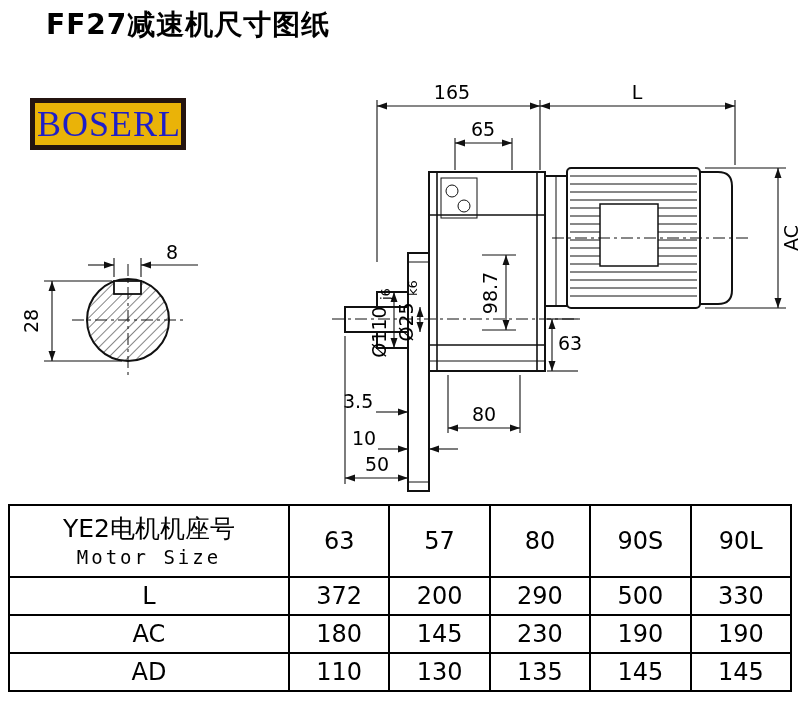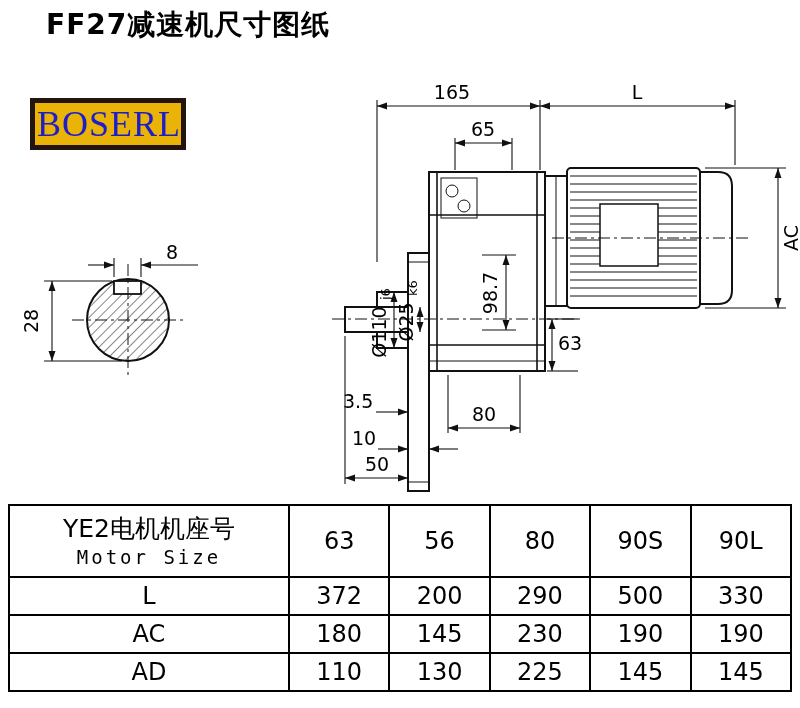--- a/index.html
+++ b/index.html
@@ -207,21 +207,21 @@
 </svg>
 
 <table class="dim-table">
   <tbody>
       <tr class="hdr-row">
     <th class="label-col">
       <div class="hdr-cn">YE2电机机座号</div>
       <div class="hdr-en">Motor Size</div>
     </th>
     <th>63</th>
-    <th>56</th>
+    <th>57</th>
     <th>80</th>
     <th>90S</th>
     <th>90L</th>
   </tr>
   <tr class="data-row">
     <td>L</td>
     <td>372</td>
     <td>200</td>
     <td>290</td>
     <td>500</td>
@@ -232,18 +232,18 @@
     <td>180</td>
     <td>145</td>
     <td>230</td>
     <td>190</td>
     <td>190</td>
   </tr>
   <tr class="data-row">
     <td>AD</td>
     <td>110</td>
     <td>130</td>
-    <td>225</td>
+    <td>135</td>
     <td>145</td>
     <td>145</td>
   </tr>
 </tbody>
   </table>
 
 </body></html>

